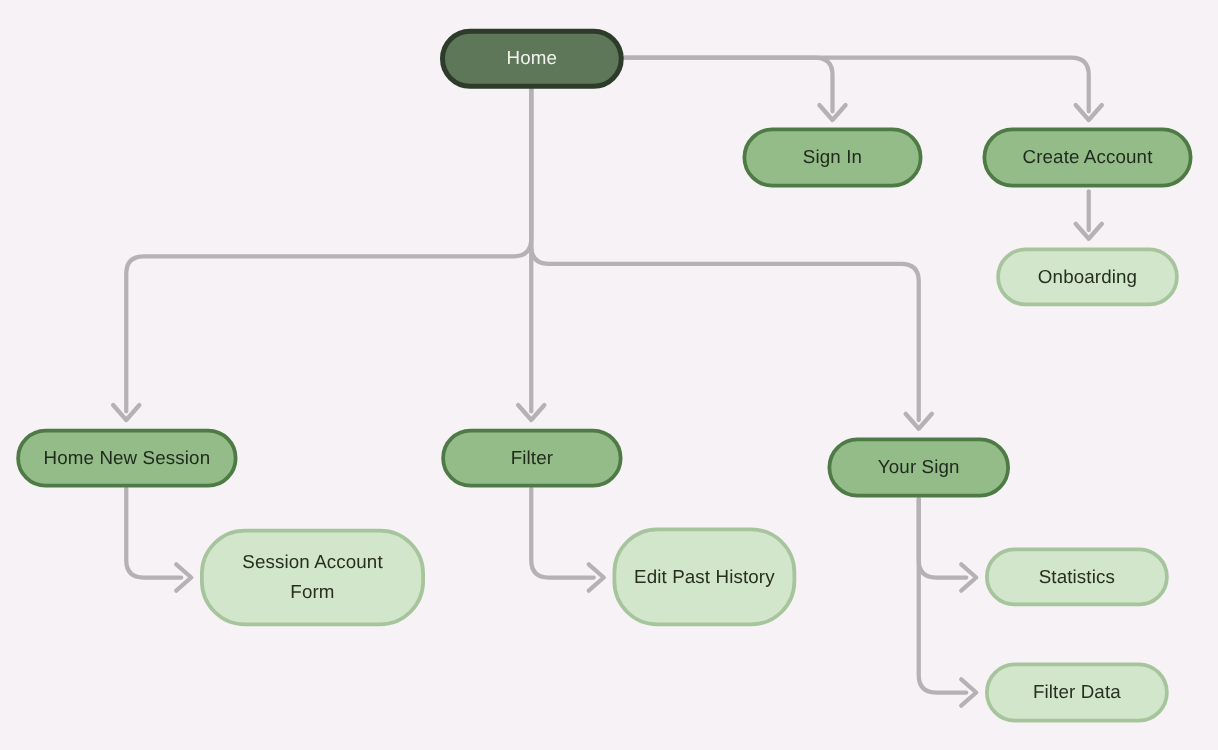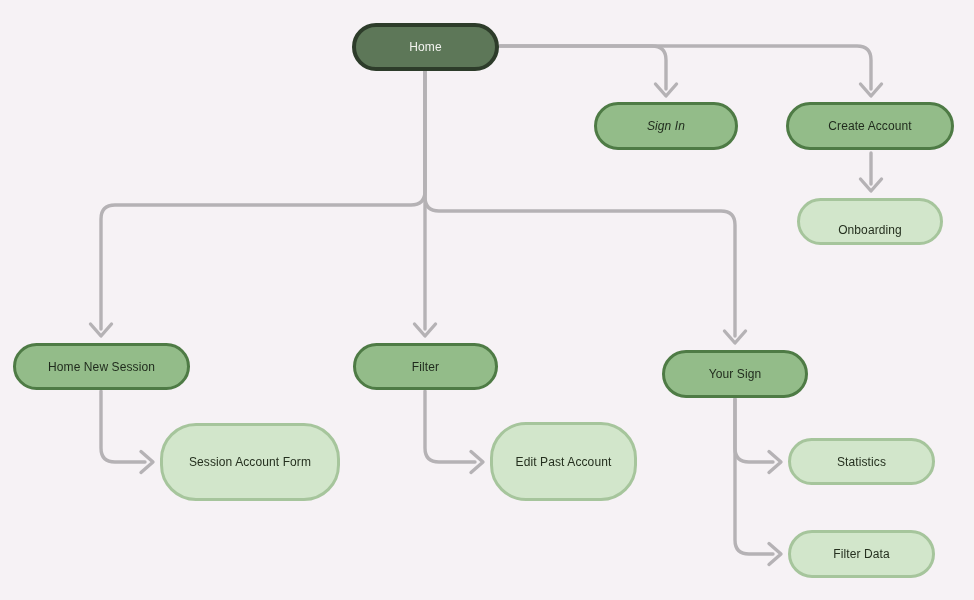--- a/index.html
+++ b/index.html
@@ -25,21 +25,21 @@
     width: 974px; height: 600px;
     color: var(--connector, #b5b2b5);
   }
   .node {
     position: absolute;
     display: flex;
     align-items: center;
     justify-content: center;
     text-align: center;
     box-sizing: border-box;
-    font-size: 12px;
+    font-size: 15px;
     line-height: 24px;
     border-radius: 24px;
     padding: 0 14px;
     letter-spacing: 0.1px;
     cursor: default;
   }
   .node-dark {
     background: var(--dark-fill, #5d7758);
     border: 4px solid var(--dark-border, #2d3c2a);
     color: var(--dark-text, #f2f3ef);
@@ -113,46 +113,46 @@
     <g>
       <path d="M735,399 V540 Q735,554 749,554 H773"></path>
       <path d="M769,543.5 L781,554 L769,564.5"></path>
     </g>
   </svg>
 
   <div class="node node-dark" style="left:352px; top:23px; width:147px; height:48px;">
     <span>Home</span>
   </div>
 
-  <div class="node node-medium" style="left:594px; top:102px; width:144px; height:48px;font-style:italic;">
+  <div class="node node-medium" style="left:594px; top:102px; width:144px; height:48px;">
     <span>Sign In</span>
   </div>
 
   <div class="node node-medium" style="left:786px; top:102px; width:168px; height:48px;">
     <span>Create Account</span>
   </div>
 
-  <div class="node node-light" style="left:797px; top:198px; width:146px; height:47px;align-items:flex-end;">
+  <div class="node node-light" style="left:797px; top:198px; width:146px; height:47px;">
     <span>Onboarding</span>
   </div>
 
   <div class="node node-medium" style="left:13px; top:343px; width:177px; height:47px;">
     <span>Home New Session</span>
   </div>
 
   <div class="node node-light tall" style="left:160px; top:423px; width:180px; height:78px;">
     <span>Session Account Form</span>
   </div>
 
   <div class="node node-medium" style="left:353px; top:343px; width:145px; height:47px;">
     <span>Filter</span>
   </div>
 
   <div class="node node-light tall" style="left:490px; top:422px; width:147px; height:79px;">
-    <span>Edit Past Account</span>
+    <span>Edit Past History</span>
   </div>
 
   <div class="node node-medium" style="left:662px; top:350px; width:146px; height:48px;">
     <span>Your Sign</span>
   </div>
 
   <div class="node node-light" style="left:788px; top:438px; width:147px; height:47px;">
     <span>Statistics</span>
   </div>
 

